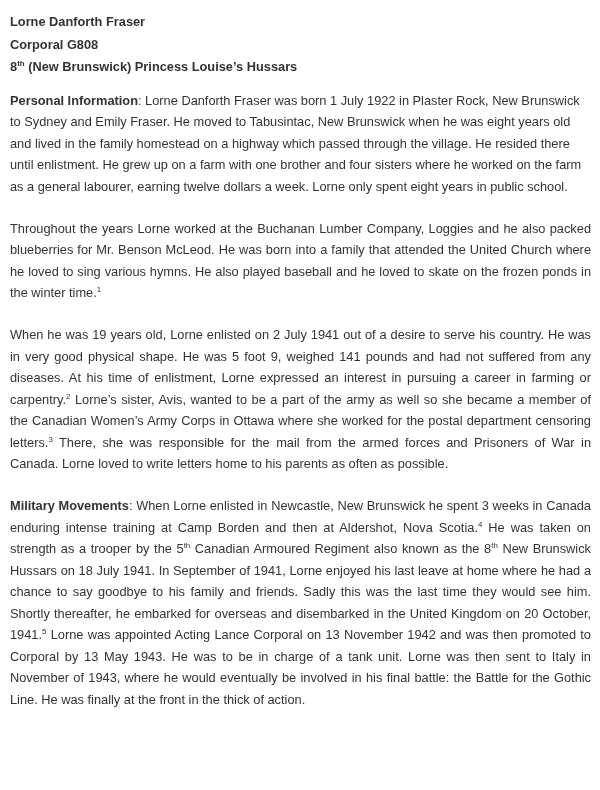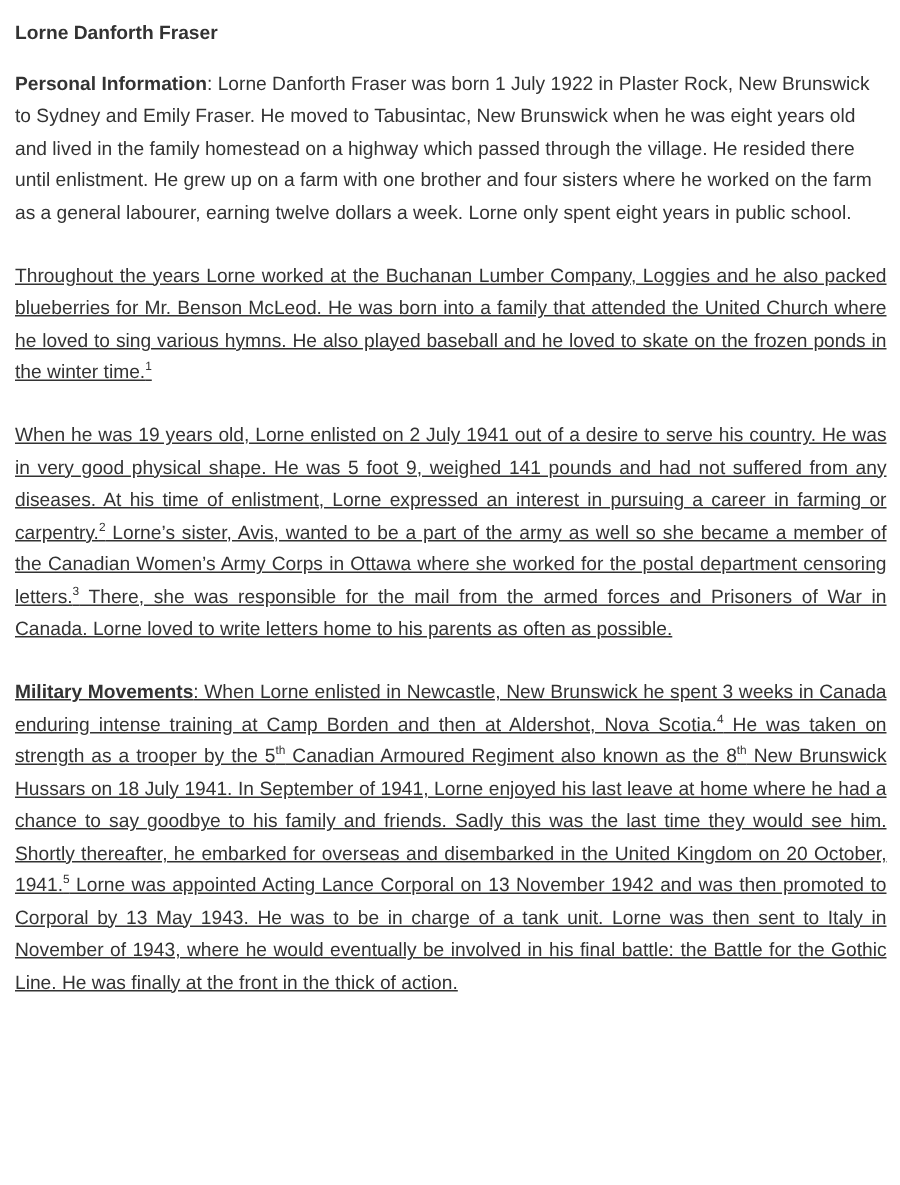--- a/index.html
+++ b/index.html
@@ -26,36 +26,37 @@
     margin: 0 0 11px 0;
   }
   .doc-header .hline {
     white-space: nowrap;
   }
   p.para {
     margin: 0 0 20.5px 0;
   }
   p.justify {
     text-align: justify;
-    text-decoration: underline;
   }
   sup {
     font-size: 0.62em;
     line-height: 0;
     vertical-align: super;
   }
   .b {
     font-weight: bold;
   }
 </style>
 </head>
 <body>
 
 <div class="page" style="color: rgb(51, 51, 51); background: rgb(255, 255, 255);">
   <header class="doc-header">
     <div class="hline"><span>Lorne Danforth Fraser</span></div>
+    <div class="hline"><span>Corporal G808</span></div>
+    <div class="hline"><span>8</span><sup>th</sup><span> (New Brunswick) Princess Louise’s Hussars</span></div>
   </header>
 
   <p class="para"><span class="b">Personal Information</span><span>: Lorne Danforth Fraser was born 1 July 1922 in Plaster Rock, New Brunswick to Sydney and Emily Fraser. He moved to Tabusintac, New Brunswick when he was eight years old and lived in the family homestead on a highway which passed through the village. He resided there until enlistment. He grew up on a farm with one brother and four sisters where he worked on the farm as a general labourer, earning twelve dollars a week. Lorne only spent eight years in public school.</span></p>
   <p class="para justify"><span>Throughout the years Lorne worked at the Buchanan Lumber Company, Loggies and he also packed blueberries for Mr. Benson McLeod. He was born into a family that attended the United Church where he loved to sing various hymns. He also played baseball and he loved to skate on the frozen ponds in the winter time.</span><sup>1</sup></p>
   <p class="para justify"><span>When he was 19 years old, Lorne enlisted on 2 July 1941 out of a desire to serve his country. He was in very good physical shape. He was 5 foot 9, weighed 141 pounds and had not suffered from any diseases. At his time of enlistment, Lorne expressed an interest in pursuing a career in farming or carpentry.</span><sup>2</sup><span> Lorne’s sister, Avis, wanted to be a part of the army as well so she became a member of the Canadian Women’s Army Corps in Ottawa where she worked for the postal department censoring letters.</span><sup>3</sup><span> There, she was responsible for the mail from the armed forces and Prisoners of War in Canada. Lorne loved to write letters home to his parents as often as possible.</span></p>
   <p class="para justify"><span class="b">Military Movements</span><span>: When Lorne enlisted in Newcastle, New Brunswick he spent 3 weeks in Canada enduring intense training at Camp Borden and then at Aldershot, Nova Scotia.</span><sup>4</sup><span> He was taken on strength as a trooper by the 5</span><sup>th</sup><span> Canadian Armoured Regiment also known as the 8</span><sup>th</sup><span> New Brunswick Hussars on 18 July 1941. In September of 1941, Lorne enjoyed his last leave at home where he had a chance to say goodbye to his family and friends. Sadly this was the last time they would see him. Shortly thereafter, he embarked for overseas and disembarked in the United Kingdom on 20 October, 1941.</span><sup>5</sup><span> Lorne was appointed Acting Lance Corporal on 13 November 1942 and was then promoted to Corporal by 13 May 1943. He was to be in charge of a tank unit. Lorne was then sent to Italy in November of 1943, where he would eventually be involved in his final battle: the Battle for the Gothic Line. He was finally at the front in the thick of action.</span></p>
 </div>
 
 </body></html>

